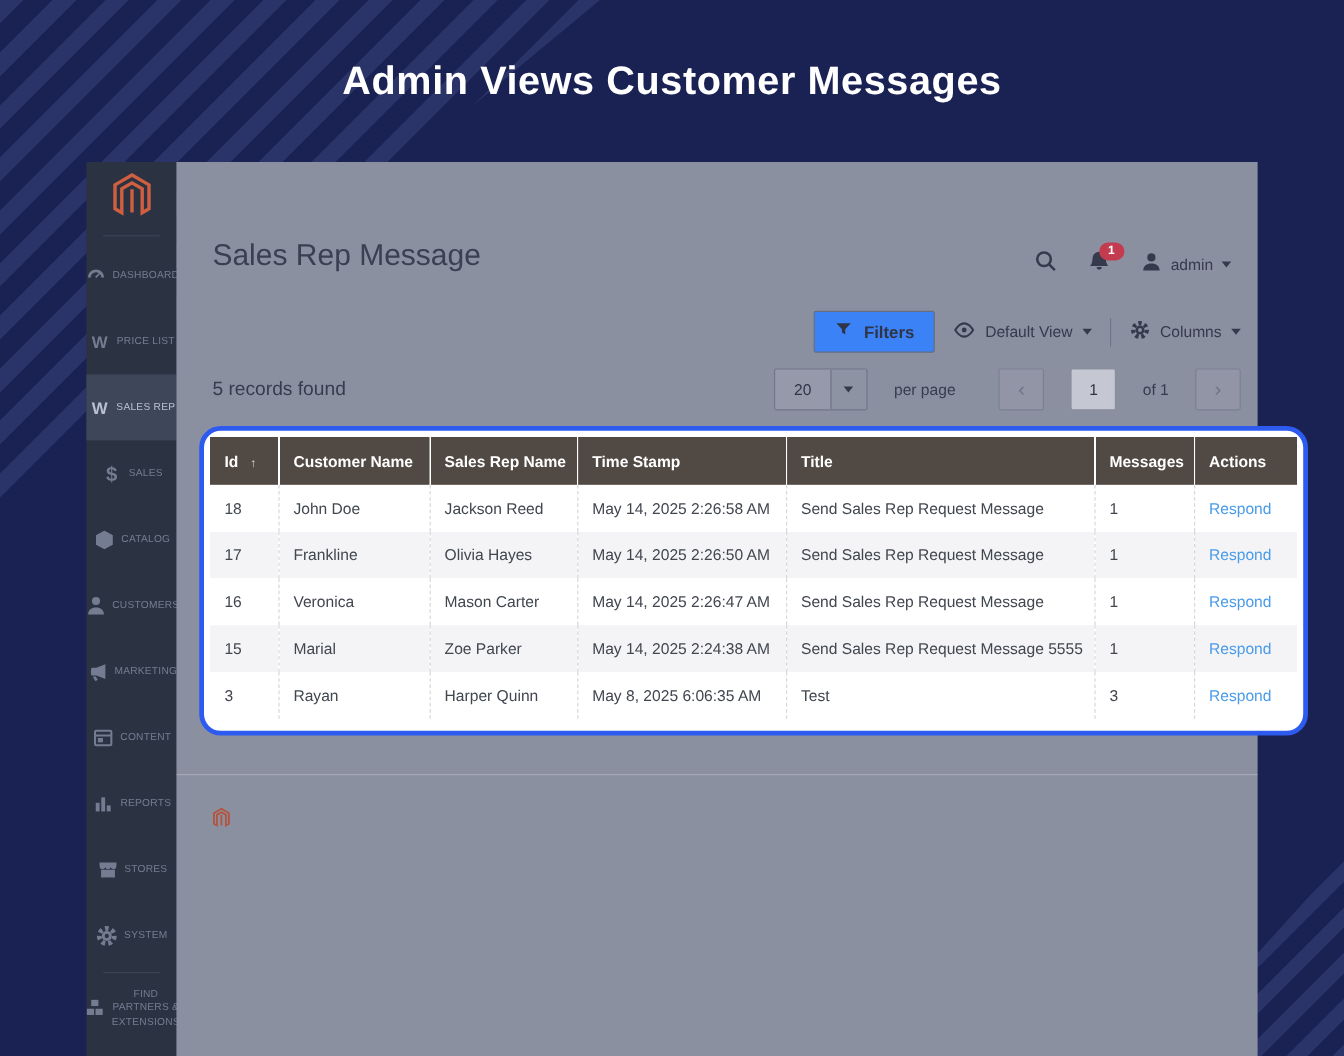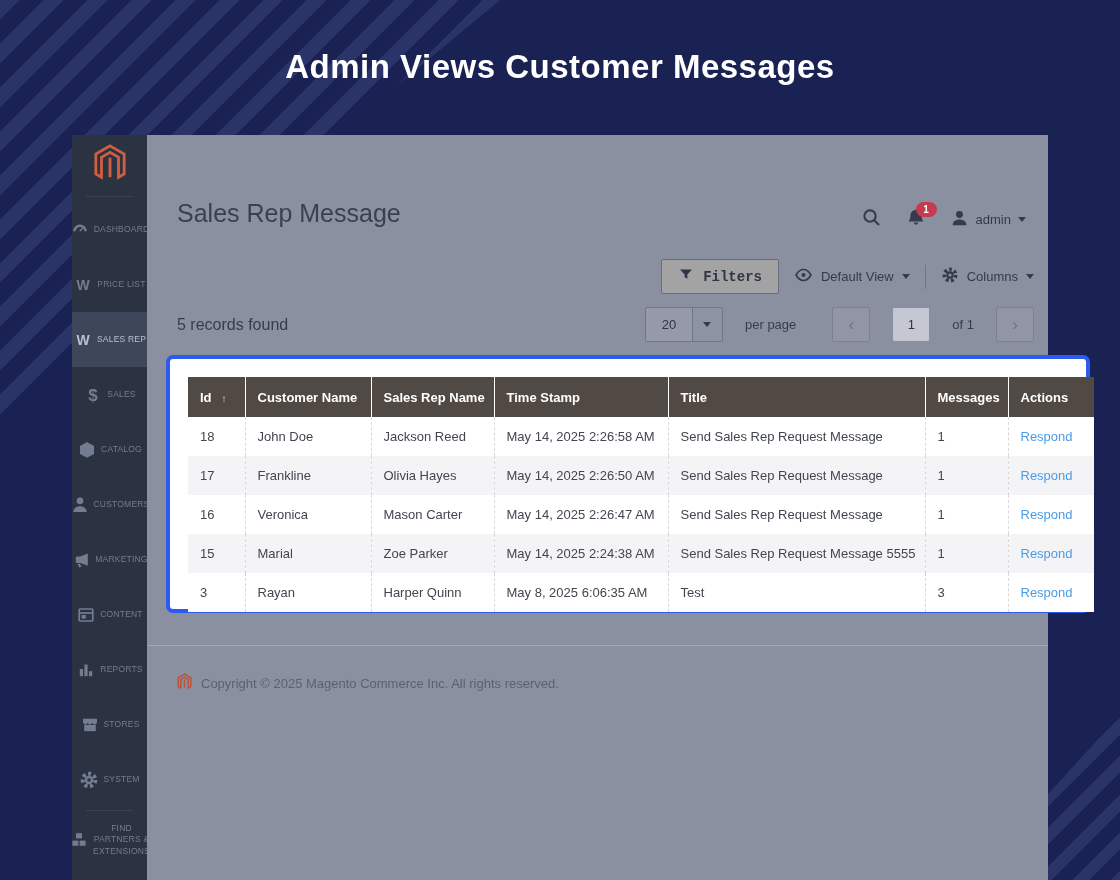--- a/index.html
+++ b/index.html
@@ -36,22 +36,22 @@
   .header-actions{position:absolute;top:72px;right:22px;display:flex;align-items:center;gap:24px;color:#353b4d;}
   .bell-wrap{position:relative;cursor:pointer;}
   .badge{position:absolute;top:-6px;right:-11px;min-width:15px;height:15px;border-radius:8px;
     background:#c23b4e;color:#fff;font-size:10px;font-weight:bold;display:flex;align-items:center;
     justify-content:center;padding:0 3px;}
   .admin-wrap{display:flex;align-items:center;gap:7px;font-size:13px;color:#353b4d;cursor:pointer;}
   .caret{display:inline-block;width:0;height:0;border-left:4px solid transparent;
     border-right:4px solid transparent;border-top:5px solid currentColor;}
 
   .toolbar{position:absolute;top:124px;right:14px;display:flex;align-items:center;gap:15px;color:#343a4c;}
-  .filters-btn{display:flex;align-items:center;gap:9px;border:1px solid #676c80;background:#a3a3a3;
-    height:33px;padding:0 16px;border-radius:2px;font-size:14px;font-weight:bold;color:#2f3547;cursor:pointer;font-family:Liberation Mono, monospace;}
+  .filters-btn{display:flex;align-items:center;gap:9px;border:1px solid #676c80;background:#3b82f6;
+    height:33px;padding:0 16px;border-radius:2px;font-size:14px;font-weight:bold;color:#2f3547;cursor:pointer;}
   .tool-link{display:flex;align-items:center;gap:8px;font-size:13px;cursor:pointer;}
   .toolbar .hole{fill:#8b90a1;}
   .v-sep{width:1px;height:24px;background:#70758a;}
 
   .records-row{position:absolute;top:172px;left:30px;right:14px;display:flex;align-items:center;
     justify-content:space-between;}
   .records-text{font-size:16px;color:#363c4e;}
   .pagination{display:flex;align-items:center;gap:22px;font-size:13px;color:#363c4e;}
   .size-select{display:flex;height:33px;border:1px solid #70758a;border-radius:2px;overflow:hidden;cursor:pointer;}
   .size-value{width:46px;background:#9599aa;display:flex;align-items:center;justify-content:center;
@@ -59,21 +59,21 @@
   .size-caret{width:29px;background:#8e93a4;border-left:1px solid #70758a;display:flex;align-items:center;
     justify-content:center;color:#343a4c;}
   .per-page{margin-right:14px;}
   .page-btn{width:36px;height:33px;border:1px solid #7b8093;border-radius:2px;background:#9195a6;
     color:#6e7387;display:flex;align-items:center;justify-content:center;font-size:17px;cursor:default;}
   .page-num{width:36px;height:33px;border:1px solid #8a8f9f;border-radius:2px;background:#c5c8d2;
     color:#30343f;display:flex;align-items:center;justify-content:center;font-size:13px;}
 
   
   .grid-box{position:absolute;left:166px;top:355px;width:924px;height:258px;background:#ffffff;
-    border:4px solid #2d5bf0;border-radius:7px;padding:18px;box-sizing:border-box;z-index:5;}
+    border:4px solid #2d5bf0;border-radius:18px;padding:5px;box-sizing:border-box;z-index:5;}
   table{width:100%;border-collapse:collapse;table-layout:fixed;font-size:13px;}
   thead th{background:#514943;color:#ffffff;font-weight:bold;text-align:left;height:40px;
     padding:0 12px;border-right:1px solid rgba(255,255,255,.35);overflow:hidden;white-space:nowrap;}
   thead th:last-child{border-right:none;}
   tbody td{height:39px;padding:0 12px;color:#41464f;border-right:1px dashed #d8d8da;
     overflow:hidden;white-space:nowrap;background:#ffffff;}
   tbody td:last-child{border-right:none;}
   tbody tr:nth-child(even) td{background:#f4f4f6;}
   .respond-link{color:#4a9be8;cursor:pointer;}
   .sort-arrow{font-size:10px;color:#e0d6cc;margin-left:10px;font-weight:normal;}
@@ -307,21 +307,20 @@
       </div>
 
       <div class="content-divider"></div>
       <div class="footer">
         <span>
           <svg width="15" height="18" viewBox="0 0 24 28">
               <path d="M12 1.2 22 7v14L18 23.4V9.3L12 5.8 6 9.3v14.1L2 21V7Z" fill="none" stroke="#b5543c" stroke-width="2.4"></path>
               <path d="M12 9.5v13.8" fill="none" stroke="#b5543c" stroke-width="2.4"></path>
             </svg>
         </span>
-        <span>Copyright © 2025 Magento Commerce Inc. All rights reserved.</span>
       </div>
     </div>
   </div>
 
   <div class="grid-box">
     <table>
       <colgroup>
           <col style="width: 57px;">
           <col style="width: 126px;">
           <col style="width: 123px;">

